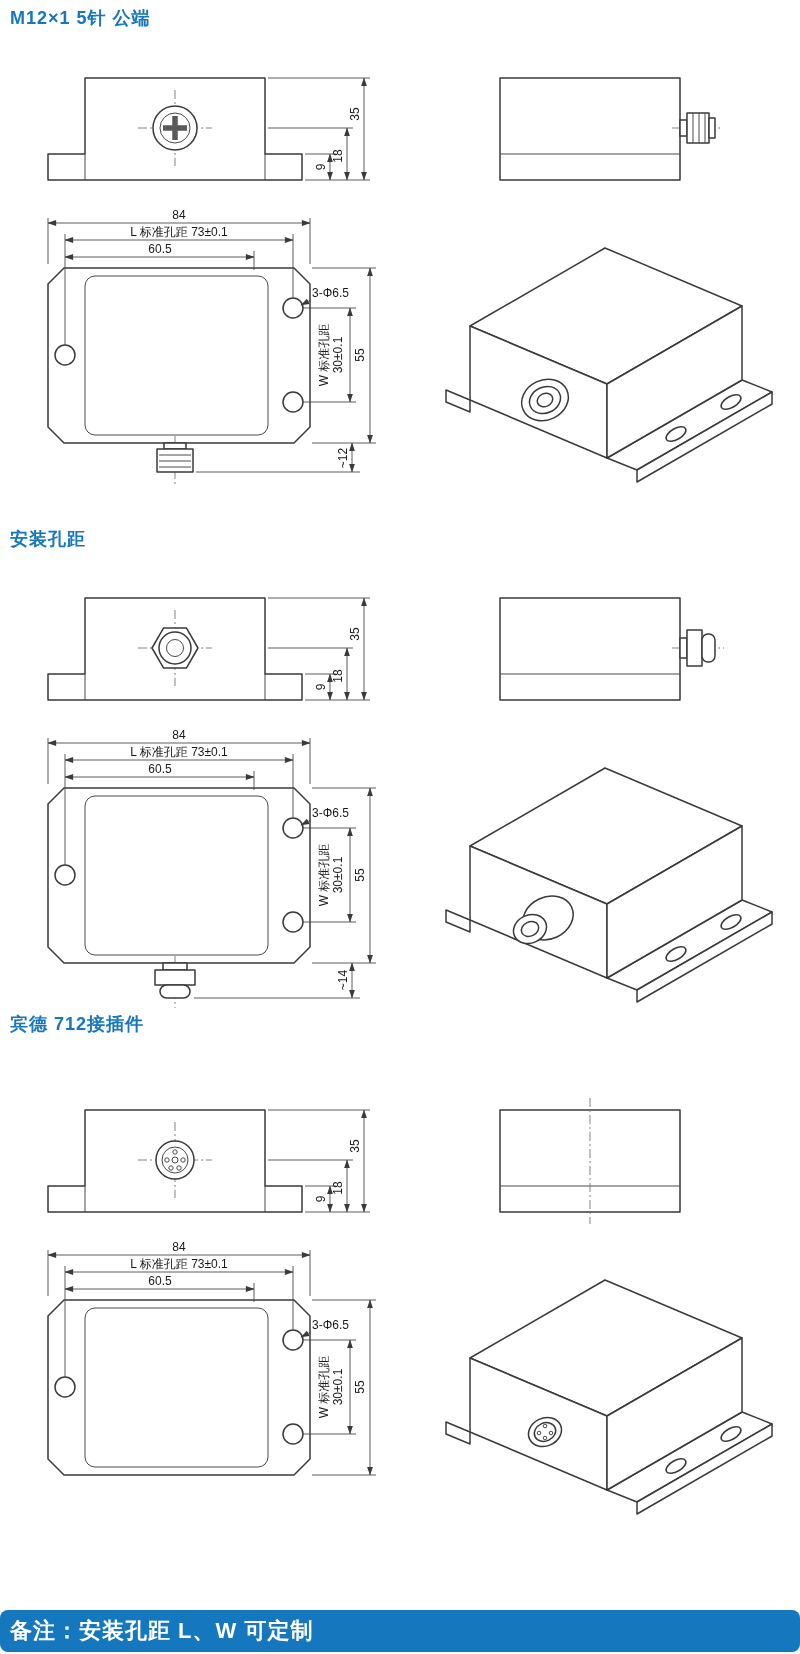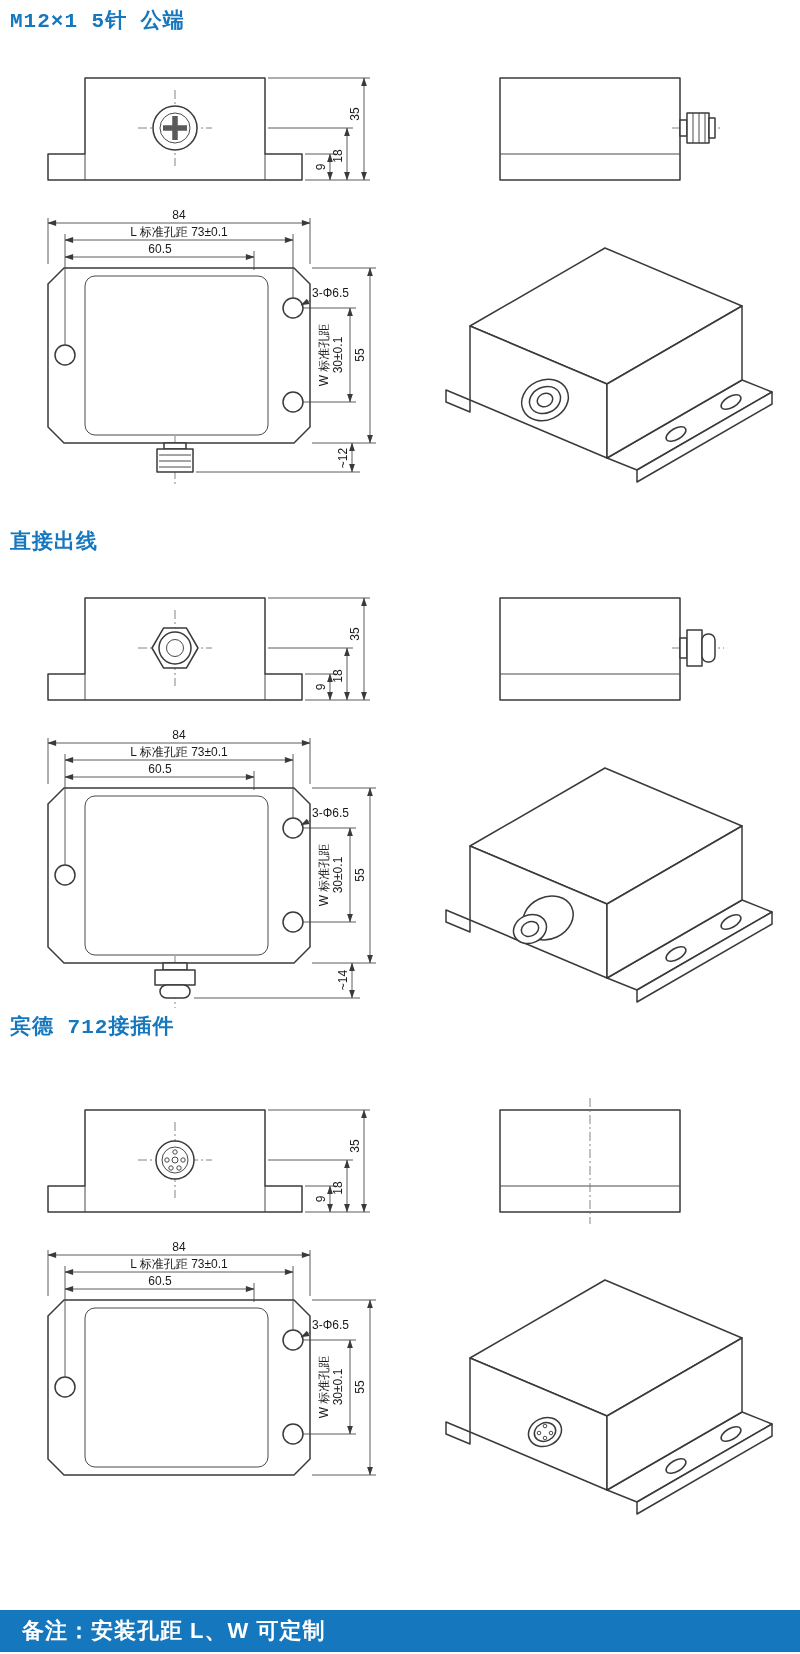--- a/index.html
+++ b/index.html
@@ -1,23 +1,23 @@
 <!DOCTYPE html>
 <html><head>
 <meta charset="utf-8">
 <style>
   * { box-sizing: border-box; }
   html,body { margin:0; padding:0; background:#ffffff; font-family:"Liberation Sans", sans-serif; }
   .page { position:relative; width:800px; height:1654px; background:#ffffff; overflow:hidden; }
-  .sec-title { position:absolute; left:10px; margin:0; font-size:21px; font-weight:bold;
-               color:#1577bd; letter-spacing:1px; white-space:nowrap;font-family:Liberation Mono, monospace; }
+  .sec-title { position:absolute; left:10px; margin:0; font-size:18px; font-weight:bold;
+               color:#1577bd; letter-spacing:1px; white-space:nowrap; }
   .drawing { position:absolute; left:0; }
   .footer { position:absolute; left:0; top:1610px; width:800px; height:42px; background:#1577bd;
-            color:#ffffff; font-size:22px; font-weight:bold; line-height:42px; padding-left:22px;
-            letter-spacing:1px; }
+            color:#ffffff; font-size:22px; font-weight:bold; line-height:42px; padding-left:10px;
+            letter-spacing:1px;border-radius:8px; }
   .ln   { fill:none;    stroke:#3a3a3a; stroke-width:1.5; stroke-linejoin:round; }
   .lnw  { fill:#ffffff; stroke:#3a3a3a; stroke-width:1.5; stroke-linejoin:round; }
   .thin { fill:none;    stroke:#4a4a4a; stroke-width:1; }
   .ext  { stroke:#4a4a4a; stroke-width:0.9; }
   .dim  { fill:none;    stroke:#4a4a4a; stroke-width:0.9; }
   .cl   { fill:none;    stroke:#777777; stroke-width:0.9; stroke-dasharray:9 3 2 3; }
   .cross{ fill:none;    stroke:#5a5a5a; stroke-width:5.5; }
   .dtx  { font-family:"Liberation Sans", sans-serif; font-size:12px; fill:#1a1a1a; }
 </style>
 </head>
@@ -134,21 +134,21 @@
     </g>
 
     <use href="#iso-base"></use>
     <g>
       <ellipse class="lnw" transform="rotate(-25 545 352)" cx="545" cy="352" rx="24" ry="20"></ellipse>
       <ellipse class="lnw" transform="rotate(-25 545 352)" cx="545" cy="352" rx="16" ry="13" stroke-width="1"></ellipse>
       <ellipse class="lnw" transform="rotate(-25 545 352)" cx="545" cy="352" rx="8" ry="6.5" stroke-width="1"></ellipse>
     </g>
   </svg>
 
-  <h2 class="sec-title" style="top:527px">直接出线</h2>
+  <h2 class="sec-title" style="top:527px">安装孔距</h2>
 
   <svg class="drawing" style="top:568px" width="800" height="478" viewBox="0 0 800 478">
     <use href="#front-base"></use>
     <g>
       <polygon class="lnw" points="198,80 186.5,60.1 163.5,60.1 152,80 163.5,99.9 186.5,99.9"></polygon>
       <circle class="lnw" cx="175" cy="80" r="16" stroke-width="1"></circle>
       <circle class="thin" cx="175" cy="80" r="8.5"></circle>
     </g>
 
     <use href="#top-base"></use>

